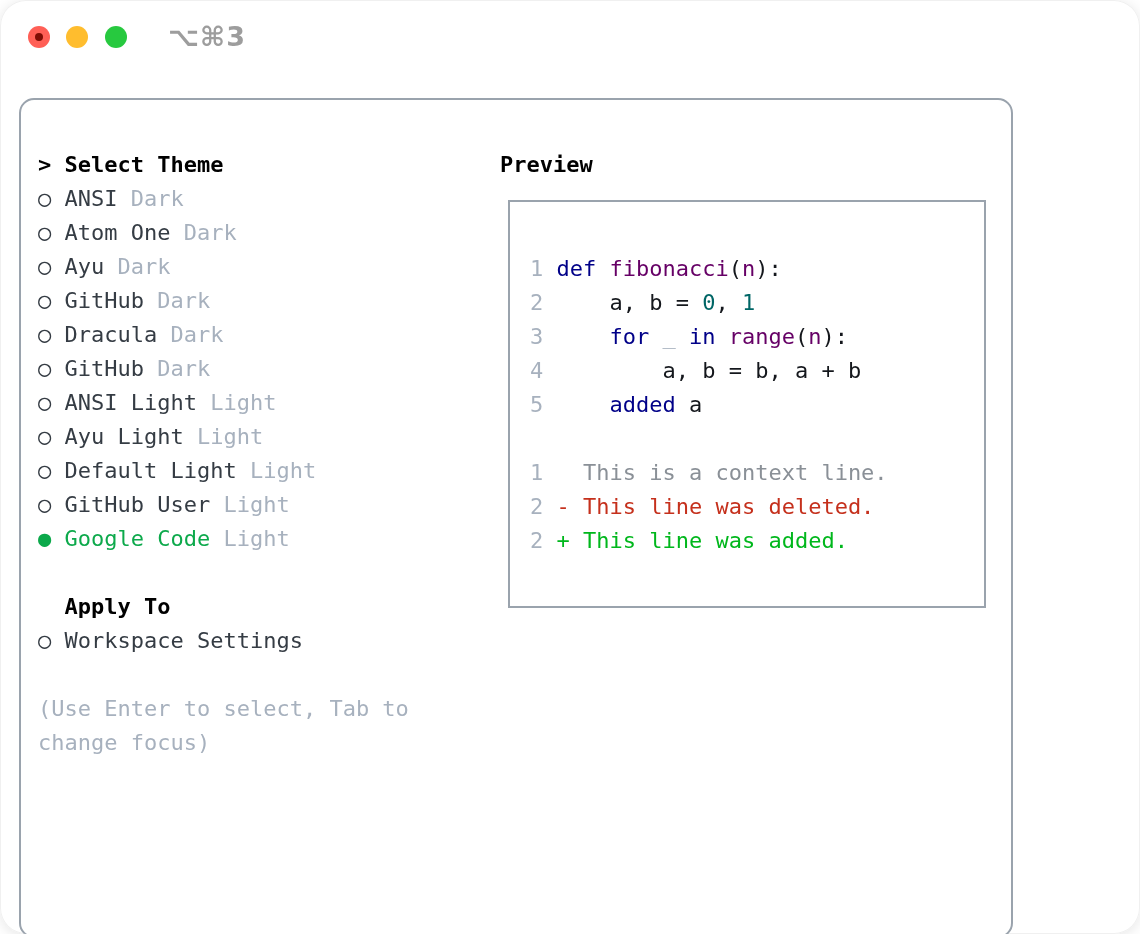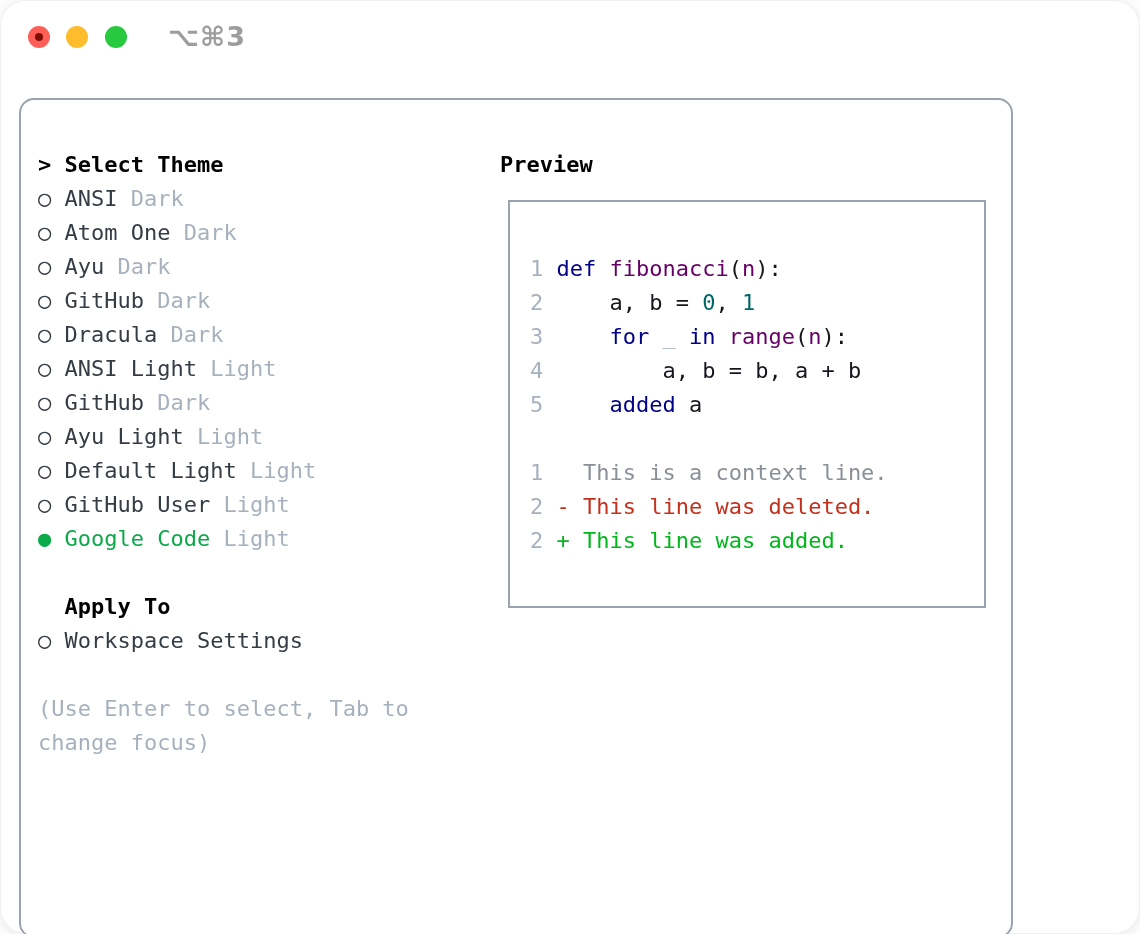--- a/index.html
+++ b/index.html
@@ -84,22 +84,22 @@
 
     <div class="left-col mono">
       <div class="row"><span class="hdr-marker">&gt;</span><span class="section-header">Select Theme</span></div>
 
       <div>
           <div class="row"><span class="marker">○</span><span class="tname">ANSI</span><span class="variant">Dark</span></div>
           <div class="row"><span class="marker">○</span><span class="tname">Atom One</span><span class="variant">Dark</span></div>
           <div class="row"><span class="marker">○</span><span class="tname">Ayu</span><span class="variant">Dark</span></div>
           <div class="row"><span class="marker">○</span><span class="tname">GitHub</span><span class="variant">Dark</span></div>
           <div class="row"><span class="marker">○</span><span class="tname">Dracula</span><span class="variant">Dark</span></div>
+          <div class="row"><span class="marker">○</span><span class="tname">GitHub</span><span class="variant">Dark</span></div>
           <div class="row"><span class="marker">○</span><span class="tname">ANSI Light</span><span class="variant">Light</span></div>
-          <div class="row"><span class="marker">○</span><span class="tname">GitHub</span><span class="variant">Dark</span></div>
           <div class="row"><span class="marker">○</span><span class="tname">Ayu Light</span><span class="variant">Light</span></div>
           <div class="row"><span class="marker">○</span><span class="tname">Default Light</span><span class="variant">Light</span></div>
           <div class="row"><span class="marker">○</span><span class="tname">GitHub User</span><span class="variant">Light</span></div>
           <div class="row selected"><span class="marker">●</span><span class="tname">Google Code</span><span class="variant">Light</span></div>
         </div>
 
       <div class="row apply-header"><span class="section-header">Apply To</span></div>
 
       <div>
           <div class="row"><span class="marker">○</span><span class="tname">Workspace Settings</span></div>

